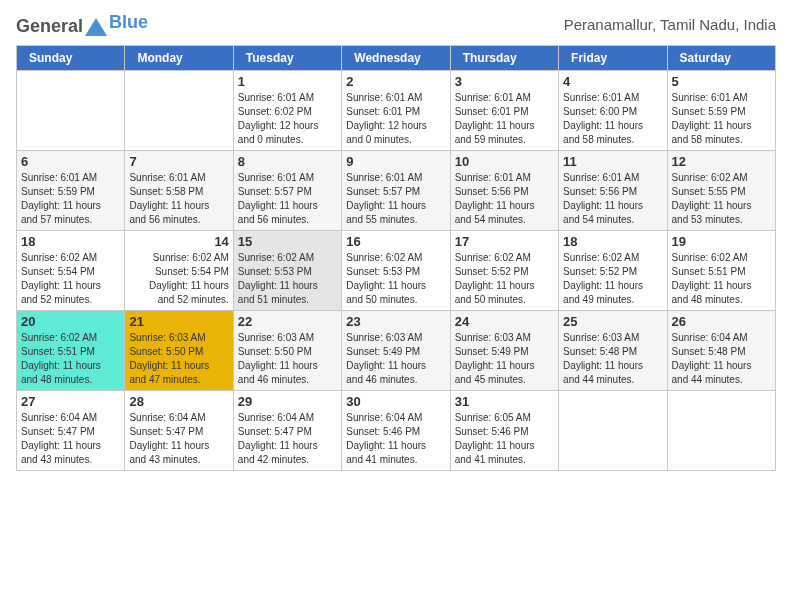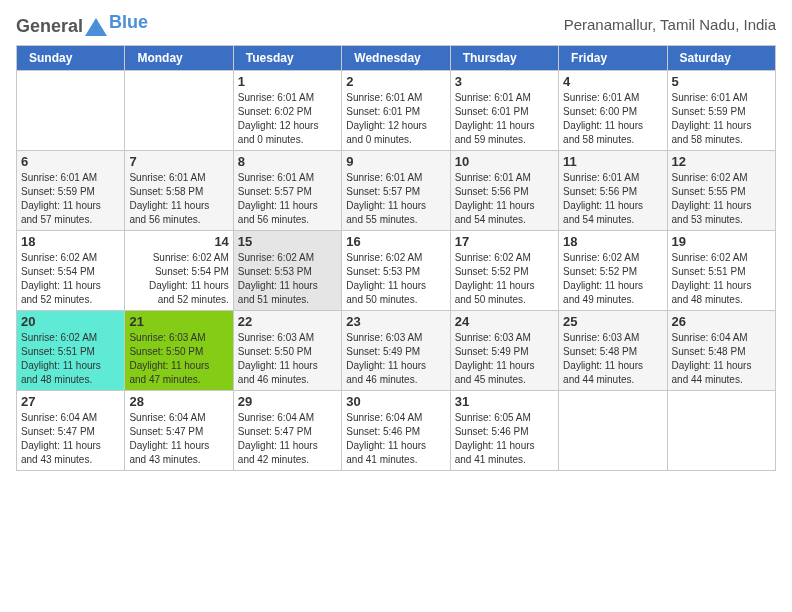--- a/index.html
+++ b/index.html
@@ -253,21 +253,21 @@
         </td>
       </tr>
       <tr>
         <td style="background: #5eead4;">
           <span class="day-number">20</span>
           <div class="day-info" style="white-space: pre-line;">Sunrise: 6:02 AM
 Sunset: 5:51 PM
 Daylight: 11 hours
 and 48 minutes.</div>
         </td>
-        <td style="background: #84cc16;">
+        <td style="background: #eab308;">
           <span class="day-number">21</span>
           <div class="day-info" style="white-space: pre-line;">Sunrise: 6:03 AM
 Sunset: 5:50 PM
 Daylight: 11 hours
 and 47 minutes.</div>
         </td>
         <td style="background: rgb(245, 245, 245);">
           <span class="day-number">22</span>
           <div class="day-info" style="white-space: pre-line;">Sunrise: 6:03 AM
 Sunset: 5:50 PM

